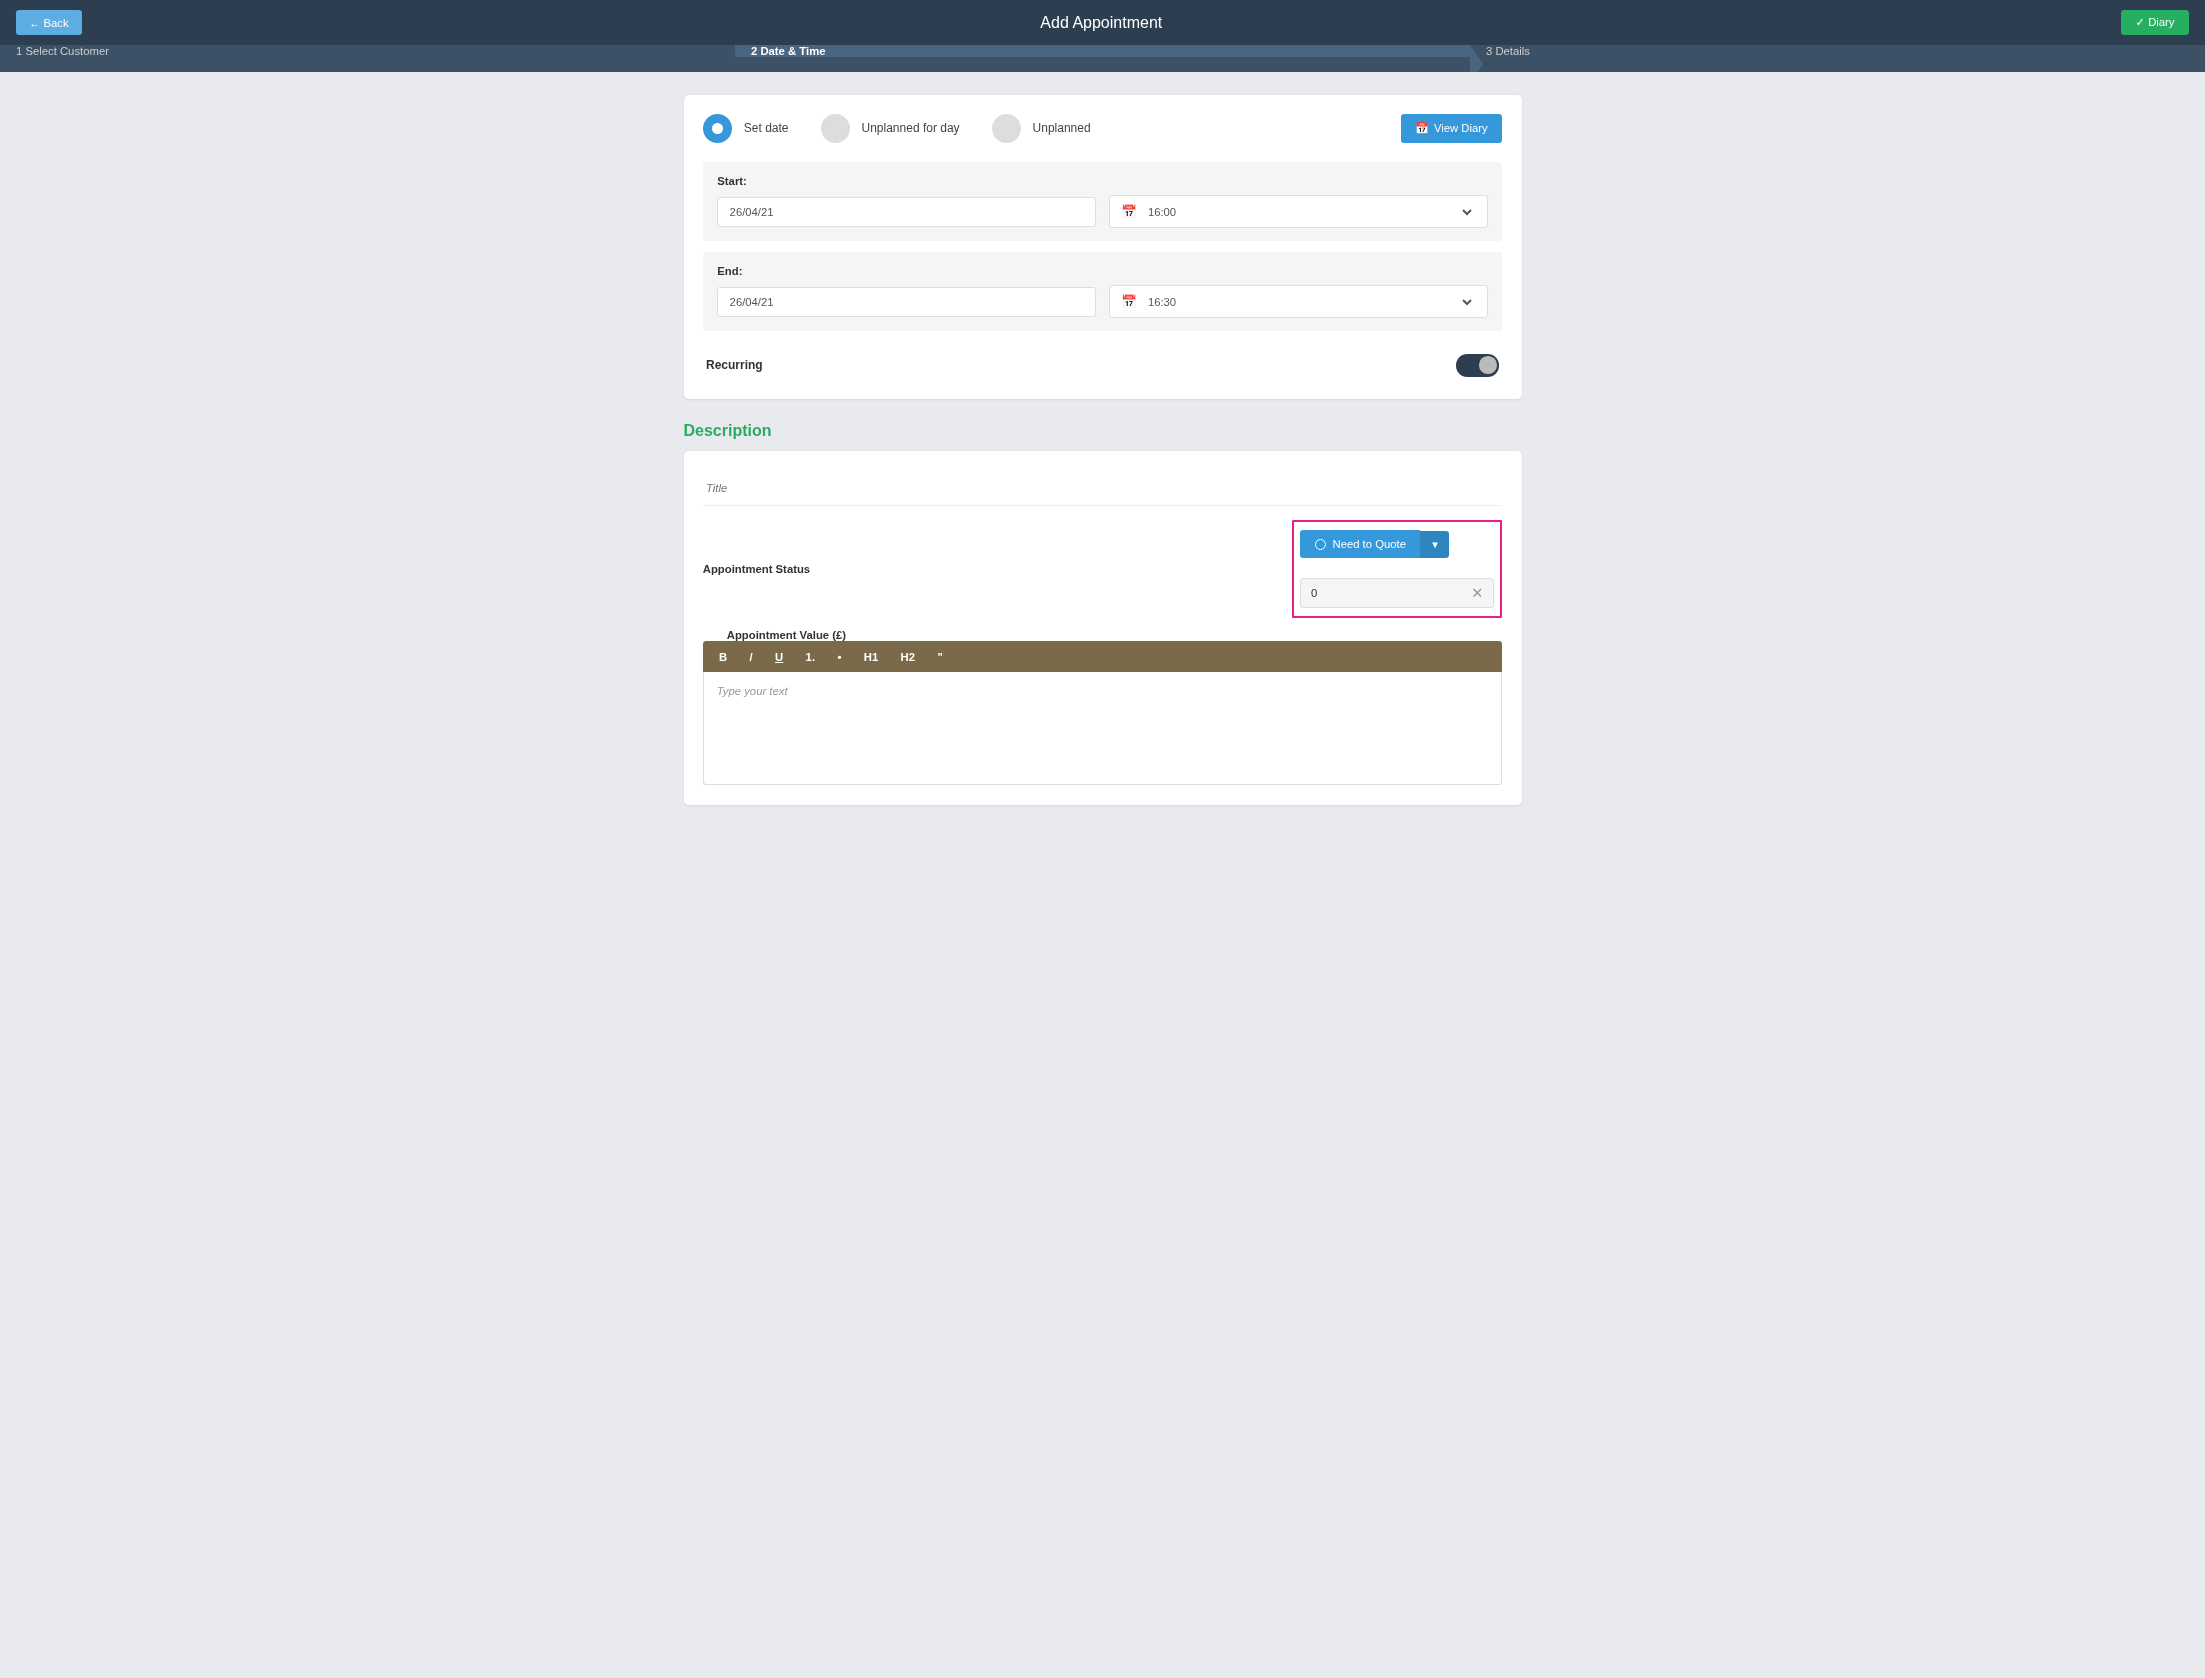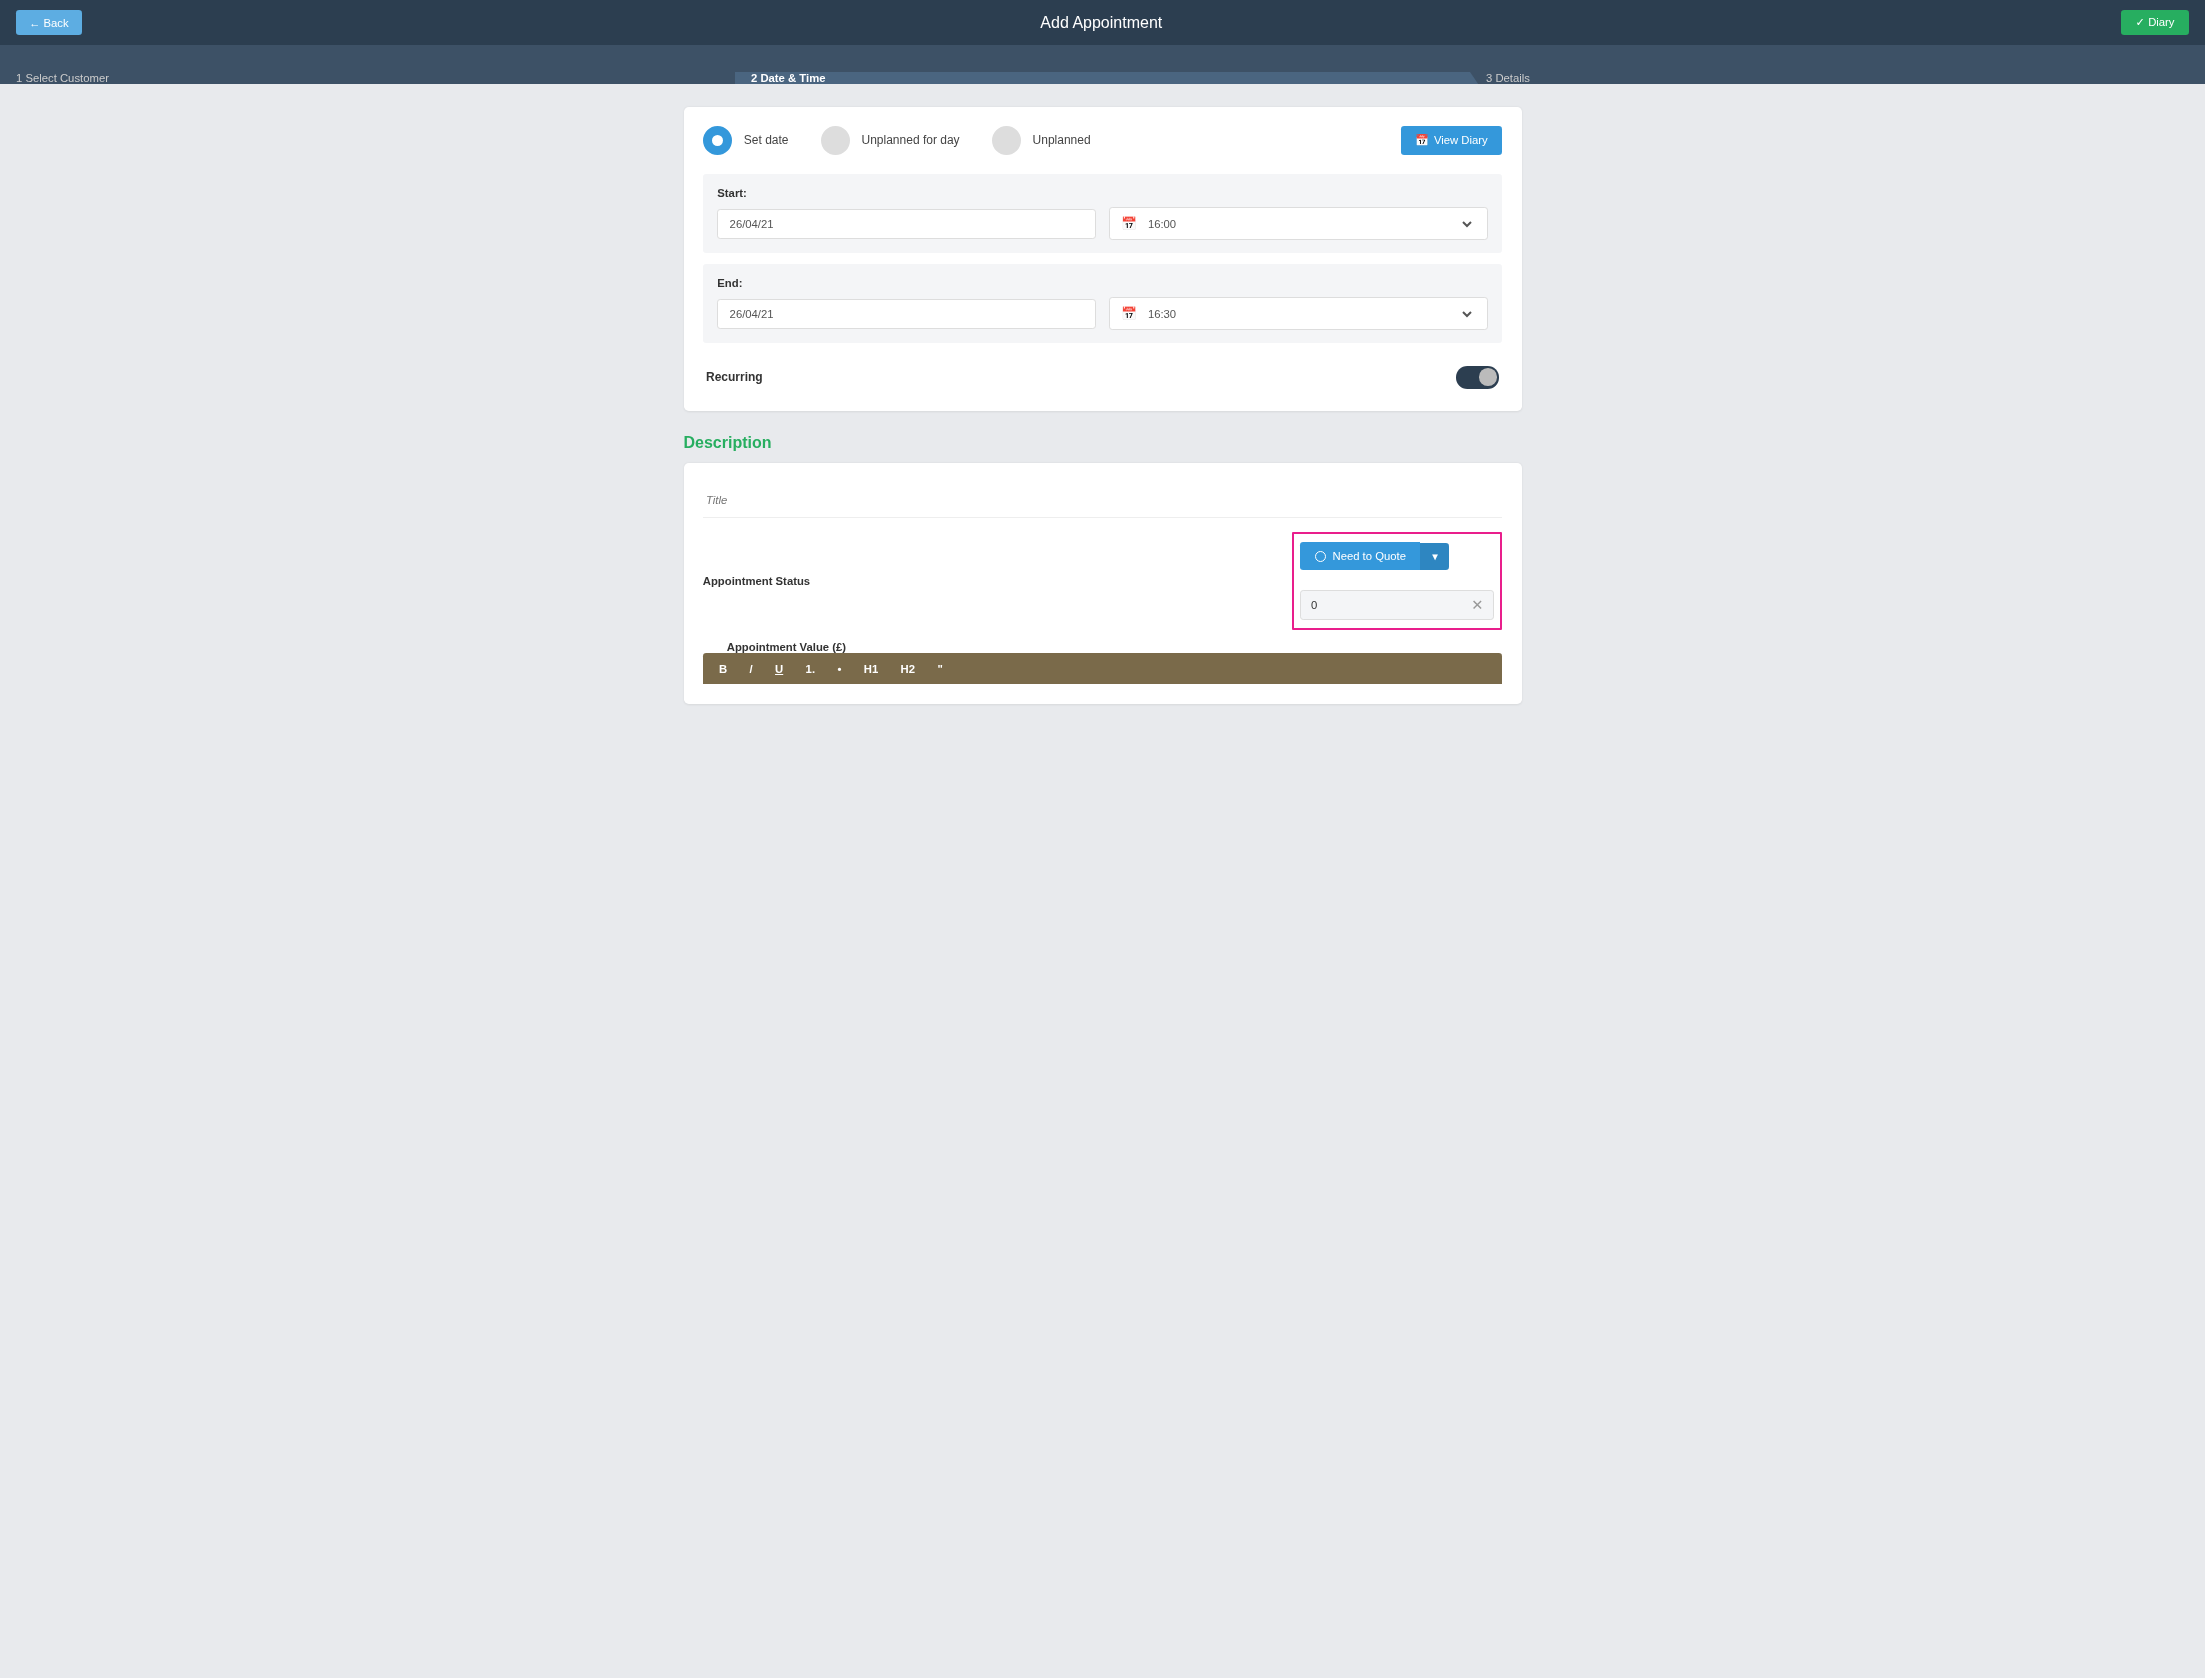--- a/index.html
+++ b/index.html
@@ -41,22 +41,22 @@
       cursor: pointer;
       display: flex;
       align-items: center;
       gap: 4.8px;
     }
 
     
     .breadcrumb {
       background: #3d5166;
       display: flex;
-      align-items: flex-end;
-      height: 39px;
+      align-items: flex-start;
+      height: 27px;
       overflow: hidden;
     }
     .breadcrumb-item {
       display: flex;
       align-items: center;
       padding: 0 19.3px 0 16px;
       font-size: 11.3px;
       color: #ccc;
       position: relative;
       flex: 1;
@@ -487,17 +487,20 @@
       <button class="toolbar-btn">/</button>
       <button class="toolbar-btn underline">U</button>
       <button class="toolbar-btn">1.</button>
       <button class="toolbar-btn">•</button>
       <button class="toolbar-btn">H1</button>
       <button class="toolbar-btn">H2</button>
       <button class="toolbar-btn">"</button>
     </div>
 
     
+    <div class="editor-area">
+      <span>Type your text</span>
+    </div>
 
   </div>
 
 </div>
 
 
 </body></html>

